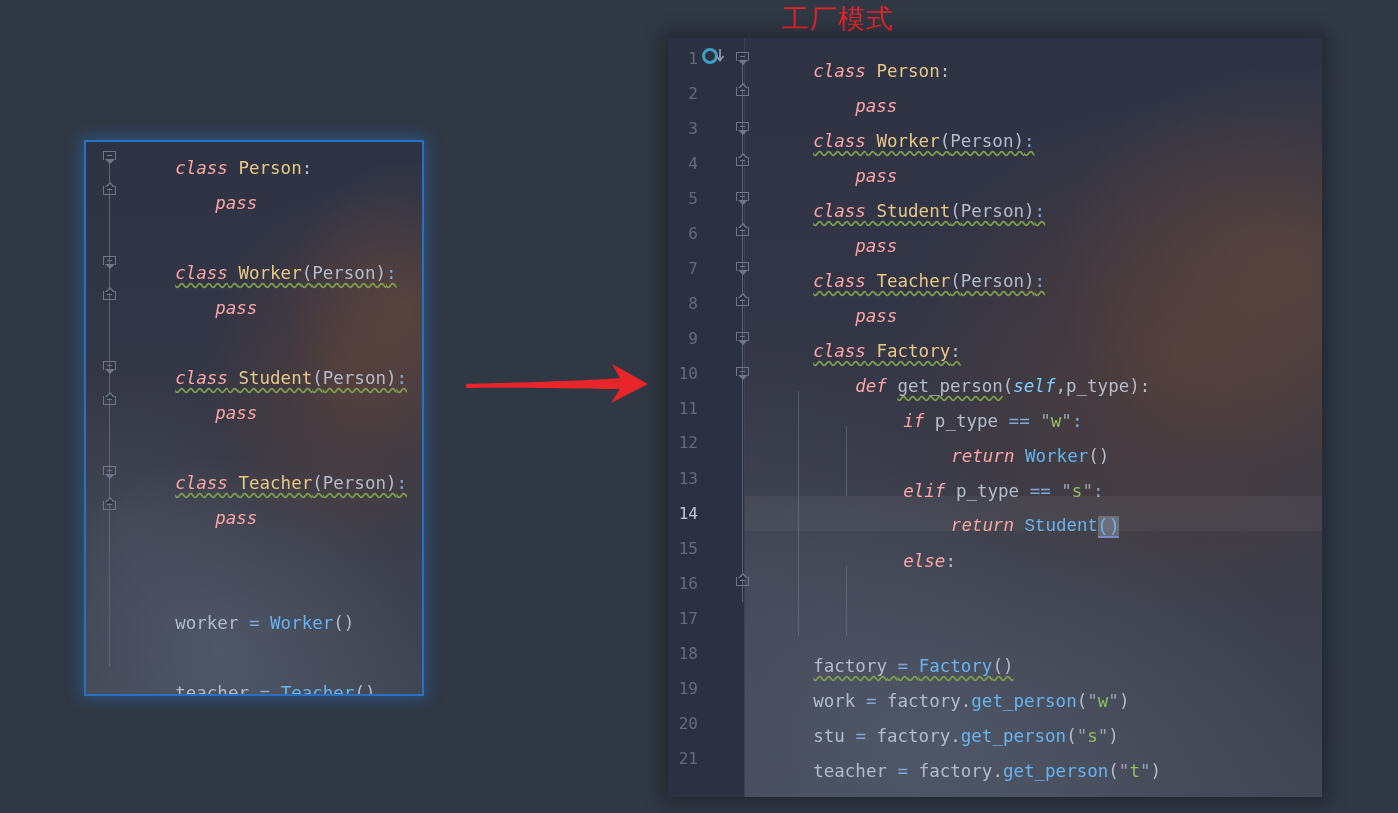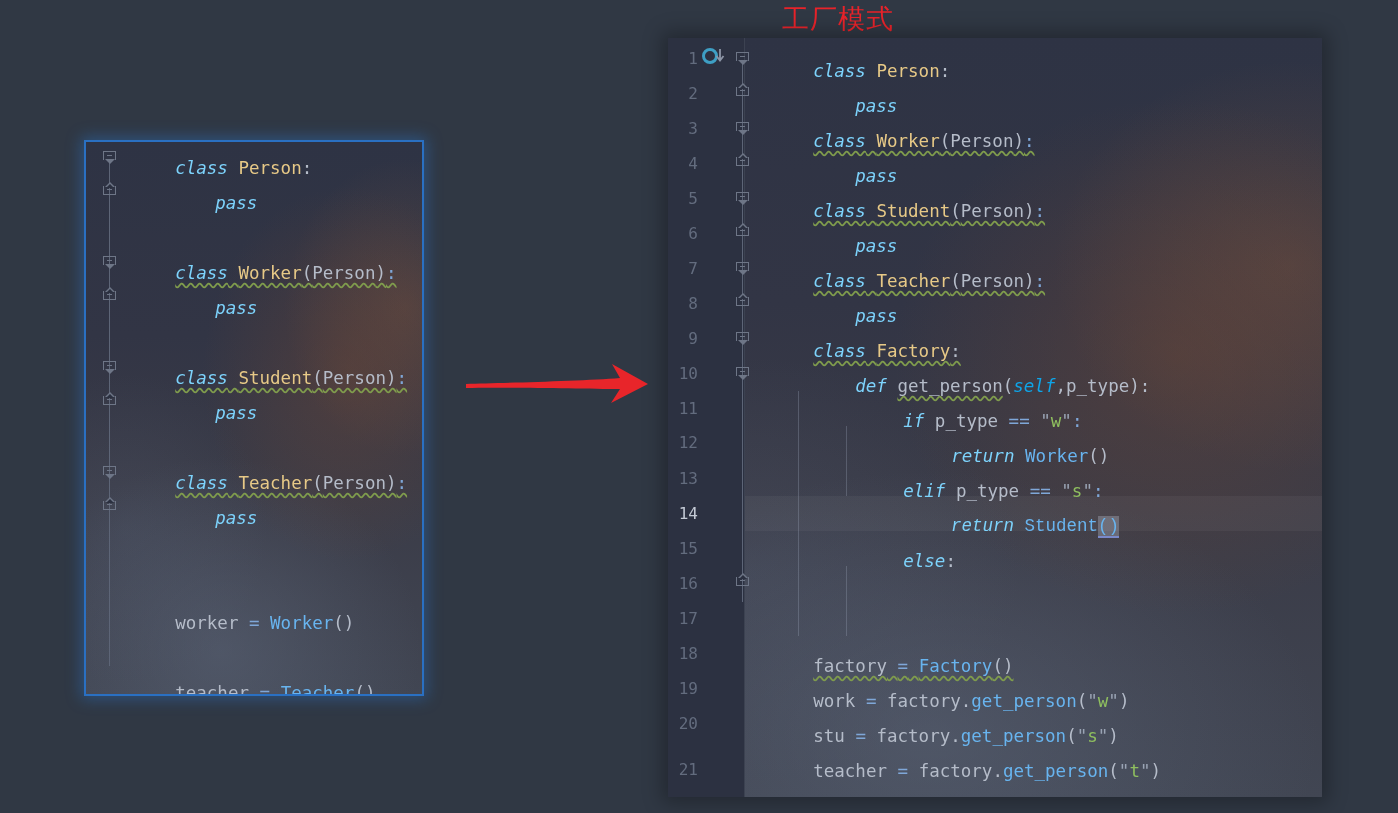--- a/index.html
+++ b/index.html
@@ -41,28 +41,28 @@
       linear-gradient(180deg,#2e3344 0%, #323545 35%, #3a3b47 62%, #414653 100%);
   }
   .editor .rows{position:absolute;inset:0;}
   .code{
     position:absolute;
     white-space:pre;
     font-size:17.5px;
   }
 
   
-  .k   {color:#7dd3fc;font-style:italic;}   
+  .k   {color:#fca5a5;font-style:italic;}   
   .cls {color:#e7c987;}                      
   .id  {color:#b5bcc9;}                      
   .call{color:#68b4ef;}
   .eq  {color:#7fa7d8;}
   .str {color:#9aa4b4;}
   .strc{color:#8fbf5f;}
-  .slf {color:#0ea5e9;font-style:italic;}
+  .slf {color:#7dd3fc;font-style:italic;}
   .attr{color:#68b4ef;}
   .dot {color:#b5bcc9;}
   .punct{color:#b5bcc9;}
 
   
   .sq{
     position:relative;
     text-decoration:underline wavy #7f9c4c;
     text-decoration-skip-ink:none;
     text-underline-offset:3px;
@@ -294,21 +294,21 @@
     <div class="num" style="top:353px;">11</div>
     <div class="num" style="top:387px;">12</div>
     <div class="num" style="top:423px;">13</div>
     <div class="num cur" style="top:458px;">14</div>
     <div class="num" style="top:493px;">15</div>
     <div class="num" style="top:528px;">16</div>
     <div class="num" style="top:563px;">17</div>
     <div class="num" style="top:598px;">18</div>
     <div class="num" style="top:633px;">19</div>
     <div class="num" style="top:668px;">20</div>
-    <div class="num" style="top:703px;margin-top:11px;">21</div>
+    <div class="num" style="top:703px;">21</div>
     <div class="num" style="top:762px;margin-top:48px;">22</div>
   </div>
 
   <div class="fline" style="left:74px;top:24px;height:540px;"></div>
 
   <div class="rows">
 
     <div class="guide" style="left:130px;top:353px;height:245px;"></div>
     <div class="guide" style="left:178px;top:388px;height:70px;"></div>
     <div class="guide" style="left:178px;top:528px;height:70px;"></div>

